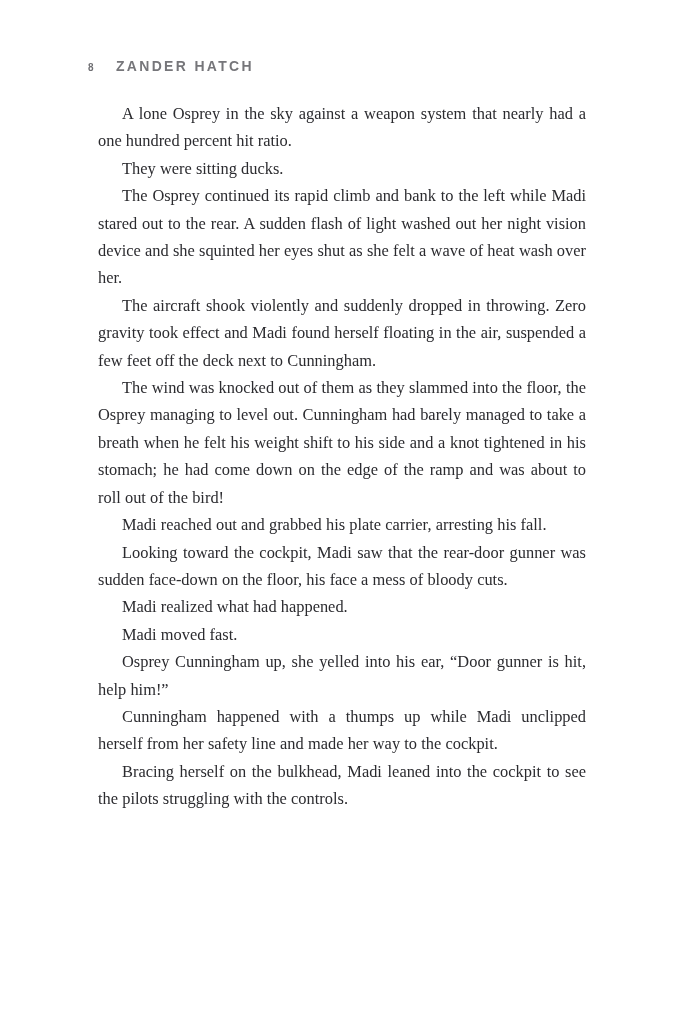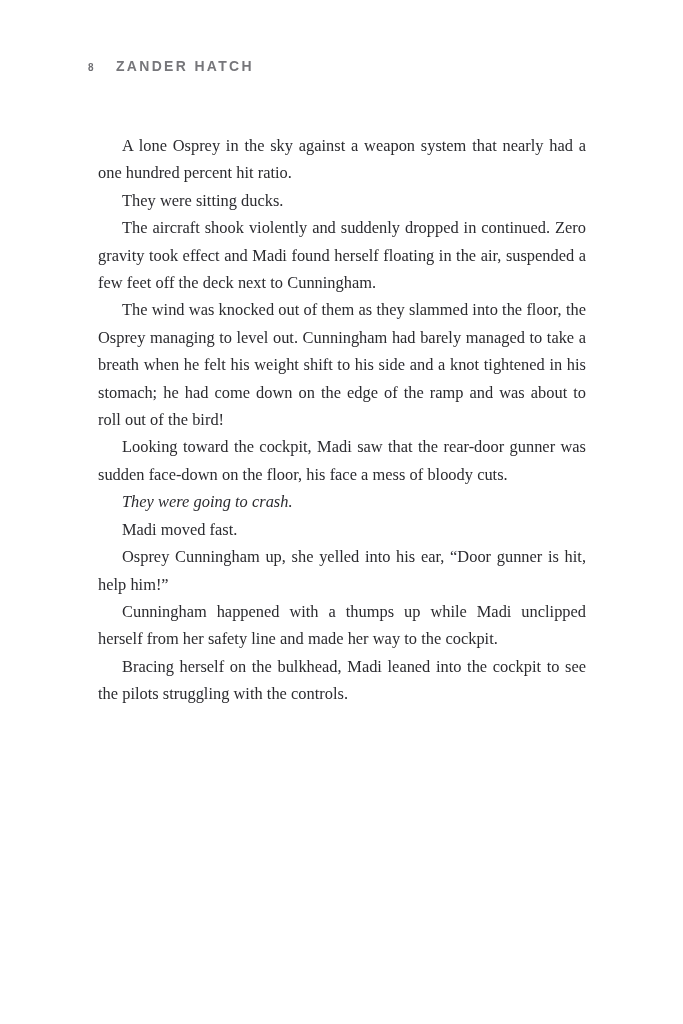--- a/index.html
+++ b/index.html
@@ -47,21 +47,20 @@
     line-height: 1;
     white-space: nowrap;
   }
 
   
   .text-block {
     position: absolute;
     left: 98px;
     top: 100px;
     width: 488px;
-    margin-top: 32px;
   }
   .para {
     margin: 0;
     font-family: "Liberation Serif", "DejaVu Serif", serif;
     font-size: 16.4px;
     line-height: 27.4px;
     color: #2b2b2f;
     text-align: justify;
     text-indent: 24px;
     hyphens: auto;
@@ -81,23 +80,25 @@
 <div class="page">
 
   <div class="running-head">
     <span class="folio">8</span>
     <span class="book-title">ZANDER HATCH</span>
   </div>
 
   <div class="text-block">
       <p class="para last-line-left">A lone Osprey in the sky against a weapon system that nearly had a one hundred percent hit ratio.</p>
       <p class="para last-line-left">They were sitting ducks.</p>
-      <p class="para last-line-left">The aircraft shook violently and suddenly dropped in continued. Zero gravity took effect and Madi found herself floating in the air, suspended a few feet off the deck next to Cunningham.</p>
+      <p class="para last-line-left">The Osprey continued its rapid climb and bank to the left while Madi stared out to the rear. A sudden flash of light washed out her night vision device and she squinted her eyes shut as she felt a wave of heat wash over her.</p>
+      <p class="para last-line-left">The aircraft shook violently and suddenly dropped in throwing. Zero gravity took effect and Madi found herself floating in the air, suspended a few feet off the deck next to Cunningham.</p>
       <p class="para last-line-left">The wind was knocked out of them as they slammed into the floor, the Osprey managing to level out. Cunningham had barely managed to take a breath when he felt his weight shift to his side and a knot tightened in his stomach; he had come down on the edge of the ramp and was about to roll out of the bird!</p>
+      <p class="para last-line-left">Madi reached out and grabbed his plate carrier, arresting his fall.</p>
       <p class="para last-line-left">Looking toward the cockpit, Madi saw that the rear-door gunner was sudden face-down on the floor, his face a mess of bloody cuts.</p>
-      <p class="para last-line-left italic">They were going to crash.</p>
+      <p class="para last-line-left">Madi realized what had happened.</p>
       <p class="para last-line-left">Madi moved fast.</p>
       <p class="para last-line-left">Osprey Cunningham up, she yelled into his ear, “Door gunner is hit, help him!”</p>
       <p class="para last-line-left">Cunningham happened with a thumps up while Madi unclipped herself from her safety line and made her way to the cockpit.</p>
       <p class="para last-line-left">Bracing herself on the bulkhead, Madi leaned into the cockpit to see the pilots struggling with the controls.</p>
     </div>
 
 </div>
 
 </body></html>

